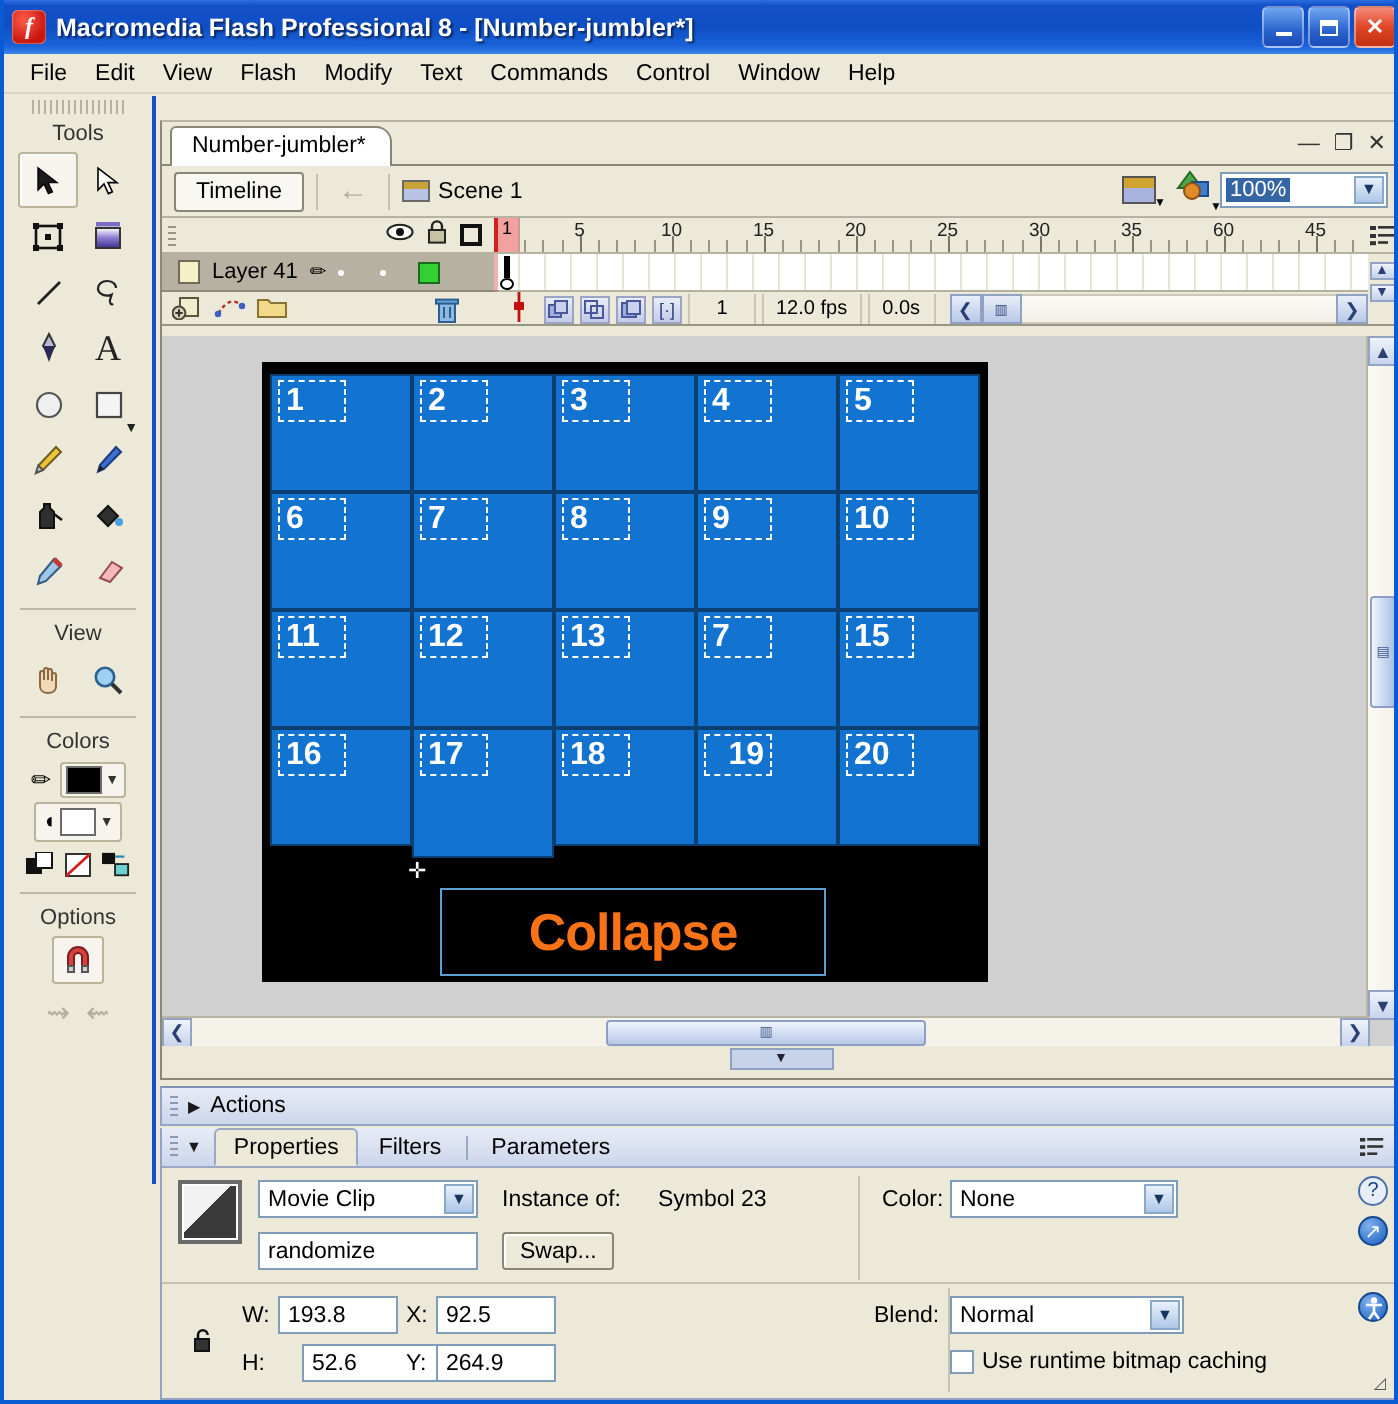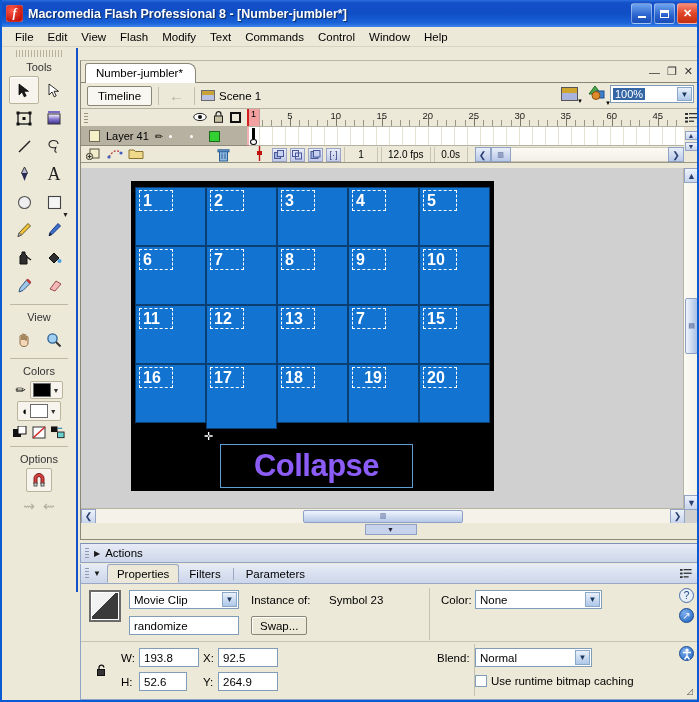--- a/index.html
+++ b/index.html
@@ -212,21 +212,21 @@
     font-family: "Liberation Sans", sans-serif;
     line-height: 19px; padding: 0 3px;
     border: 1px dashed #ffffff;
     background: transparent;
   }
   .collapse-box {
     position: absolute; left: 89px; top: 263px; width: 193px; height: 44px;
     border: 1px solid #5e9fd4;
     display: flex; align-items: center; justify-content: center;
   }
-  .collapse-txt { color:#8b5cf6; font-weight: bold; font-size: 31px; letter-spacing: -0.5px; font-family: "Liberation Sans", sans-serif; }
+  .collapse-txt { color:#f97316; font-weight: bold; font-size: 26px; letter-spacing: -0.5px; font-family: "Liberation Sans", sans-serif; }
   .reg-cross { position:absolute; left: 73px; top: 250px; color:#fff; font-size: 11px; line-height: 11px; }
 
   .stage-vscroll { position:absolute; right: 0; top: 107px; width: 15px; height: 342px; background:#f4f2e9; border-left:1px solid #b9b5a4; }
   .stage-hscroll { position:absolute; left: 0; bottom: 16px; width: 604px; height: 15px; background:#f4f2e9; border-top:1px solid #b9b5a4; display:flex; align-items:center; }
   .vs-btn { width: 15px; height: 15px; background: linear-gradient(180deg,#eef3fb,#c8d4ec); border:1px solid #93a3c4; display:flex;align-items:center;justify-content:center;font-size:9px;color:#2a3f72;}
   .vs-track { position:absolute; left:0; top:15px; width:15px; bottom:15px; background: linear-gradient(90deg,#fbfaf4,#f3f1e7); }
   .vs-thumb { position:absolute; left:1px; top: 130px; width: 13px; height: 56px; background: linear-gradient(90deg,#f0f5fd,#aac0e4); border:1px solid #8da0c4; border-radius:2px; display:flex;align-items:center;justify-content:center;font-size:7px;color:#44598c;}
   .hs-thumb { width: 160px; height: 13px; background: linear-gradient(180deg,#f0f5fd,#b6c7e8); border:1px solid #8da0c4; border-radius:2px; display:flex;align-items:center;justify-content:center; font-size:7px; color:#44598c; }
   .hs-track { flex:1; height:13px; }
 
@@ -856,21 +856,21 @@
         </div>
 
         <span class="plbl" style="position:absolute;left:170px;top:10px;">Instance of:</span>
         <span class="plbl" style="position:absolute;left:248px;top:10px;">Symbol 23</span>
 
         <div class="pbtn" style="position:absolute;left:170px;top:32px;">
           <span>Swap...</span>
         </div>
 
         <span class="plbl" style="position:absolute;left:360px;top:10px;">Color:</span>
-        <div class="sel-input" style="position:absolute;left:394px;top:6px;width:127px;">
+        <div class="sel-input" style="position:absolute;left:394px;top:6px;width:114px;">
           <span>None</span>
           <span class="sel-caret">▼</span>
         </div>
       </div>
 
       <div class="prow second">
         <span class="lockico">
           <svg width="11" height="13" viewBox="0 0 11 13">
               <path d="M3 5.5 L3 3.5 A2.4 2.4 0 0 1 7.8 3.5" fill="none" stroke="#111" stroke-width="1.3"></path>
               <rect x="1.5" y="5.5" width="7" height="6" fill="#333" stroke="#111"></rect>
@@ -881,21 +881,21 @@
         <div class="sel-input" style="position:absolute;left:58px;top:6px;width:60px;">
           <span>193.8</span>
         </div>
 
         <span class="plbl" style="position:absolute;left:122px;top:10px;">X:</span>
         <div class="sel-input" style="position:absolute;left:137px;top:6px;width:60px;">
           <span>92.5</span>
         </div>
 
         <span class="plbl" style="position:absolute;left:40px;top:34px;">H:</span>
-        <div class="sel-input" style="position:absolute;left:58px;top:30px;width:48px;">
+        <div class="sel-input" style="position:absolute;left:70px;top:30px;width:68px;">
           <span>52.6</span>
         </div>
 
         <span class="plbl" style="position:absolute;left:122px;top:34px;">Y:</span>
         <div class="sel-input" style="position:absolute;left:137px;top:30px;width:60px;">
           <span>264.9</span>
         </div>
 
         <span class="plbl" style="position:absolute;left:356px;top:10px;">Blend:</span>
         <div class="sel-input" style="position:absolute;left:394px;top:6px;width:117px;">

